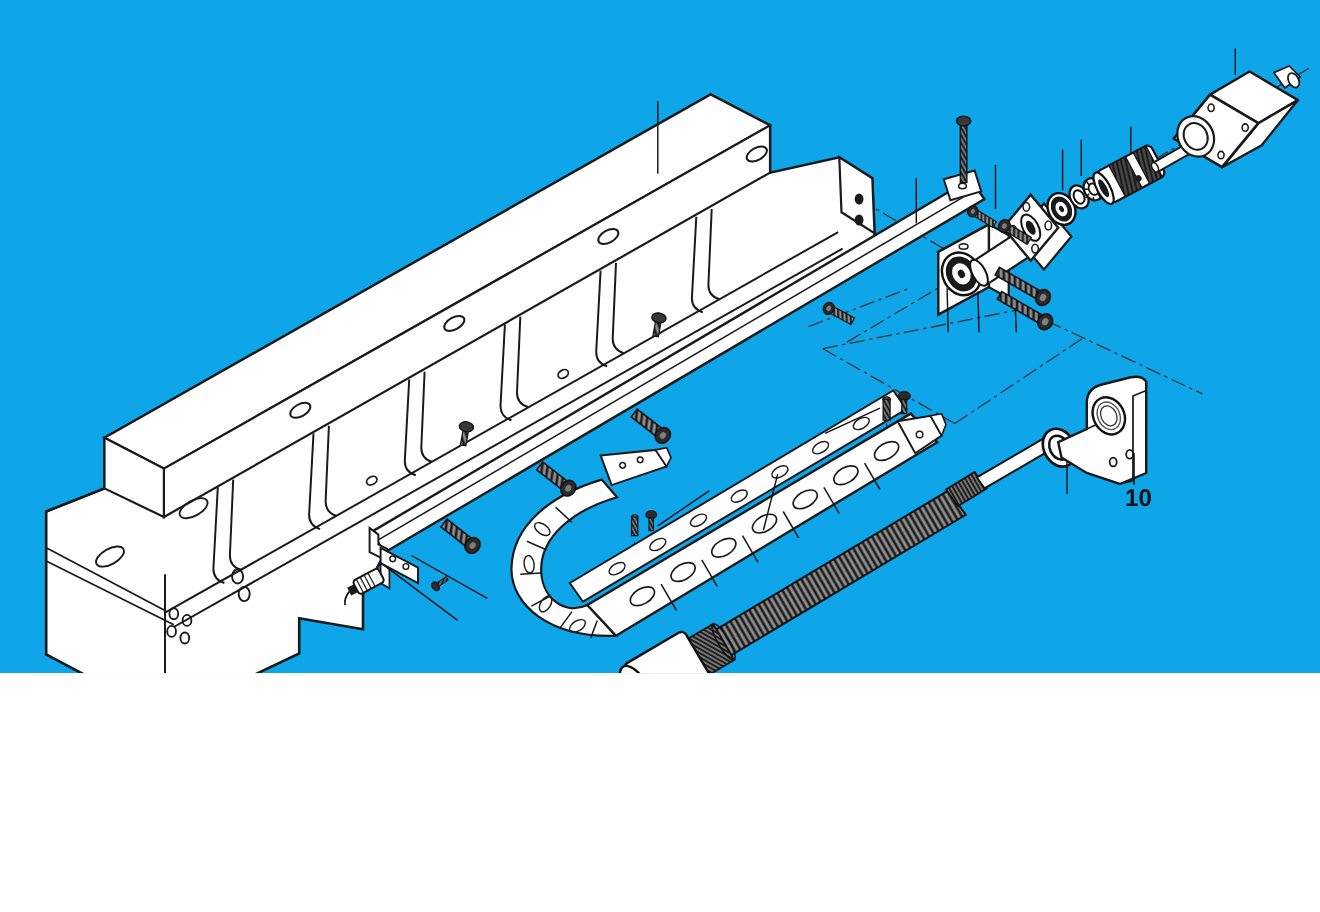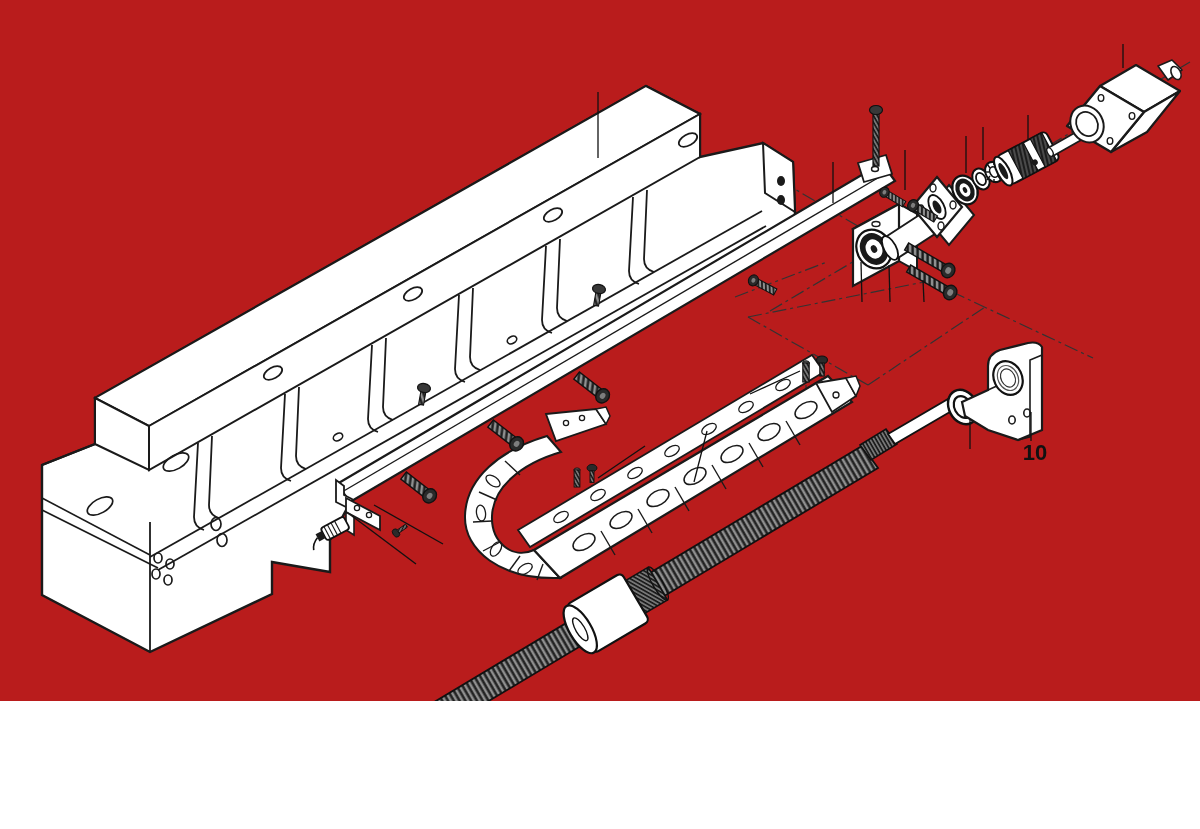--- a/index.html
+++ b/index.html
@@ -1,16 +1,16 @@
 <!DOCTYPE html>
 <html><head>
 <meta charset="utf-8">
 <style>
   html,body{margin:0;padding:0;background:#ffffff;}
-  #stage{position:relative;width:1200px;height:701px;background:#b91c1c;overflow:hidden;
+  #stage{position:relative;width:1200px;height:612px;background:#0ea5e9;overflow:hidden;
          font-family:"Liberation Sans", sans-serif;}
   svg{display:block;}
   .callout-text{font-family:"Liberation Sans", sans-serif;font-weight:bold;font-size:22px;fill:#111;}
 </style>
 </head>
 <body>
 
 <div id="stage">
 <svg width="1200" height="829" viewBox="0 0 1200 829">
   <defs>

